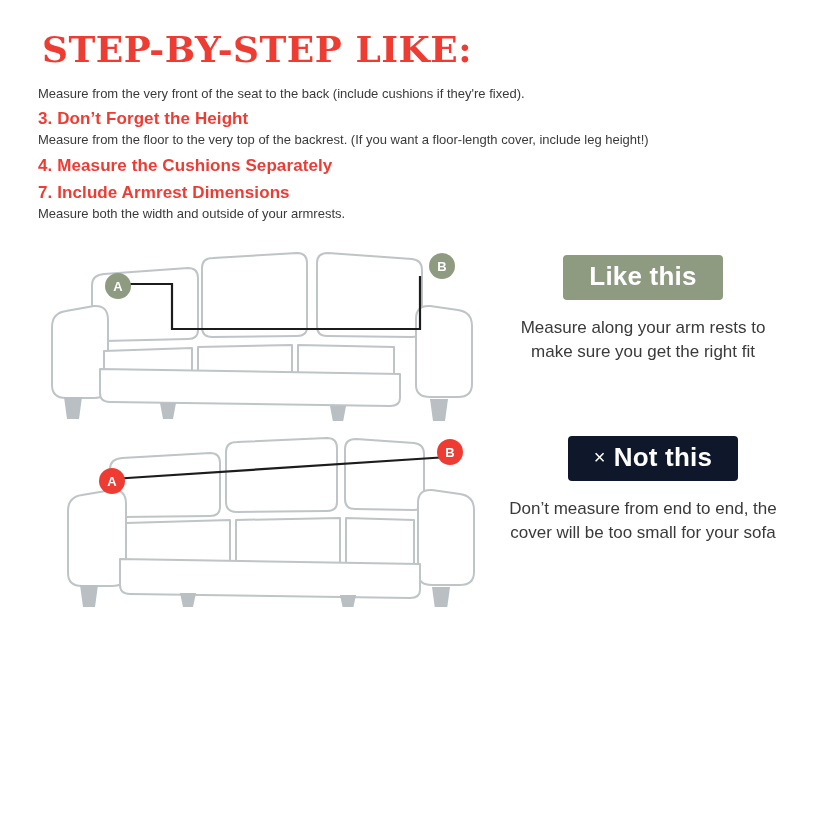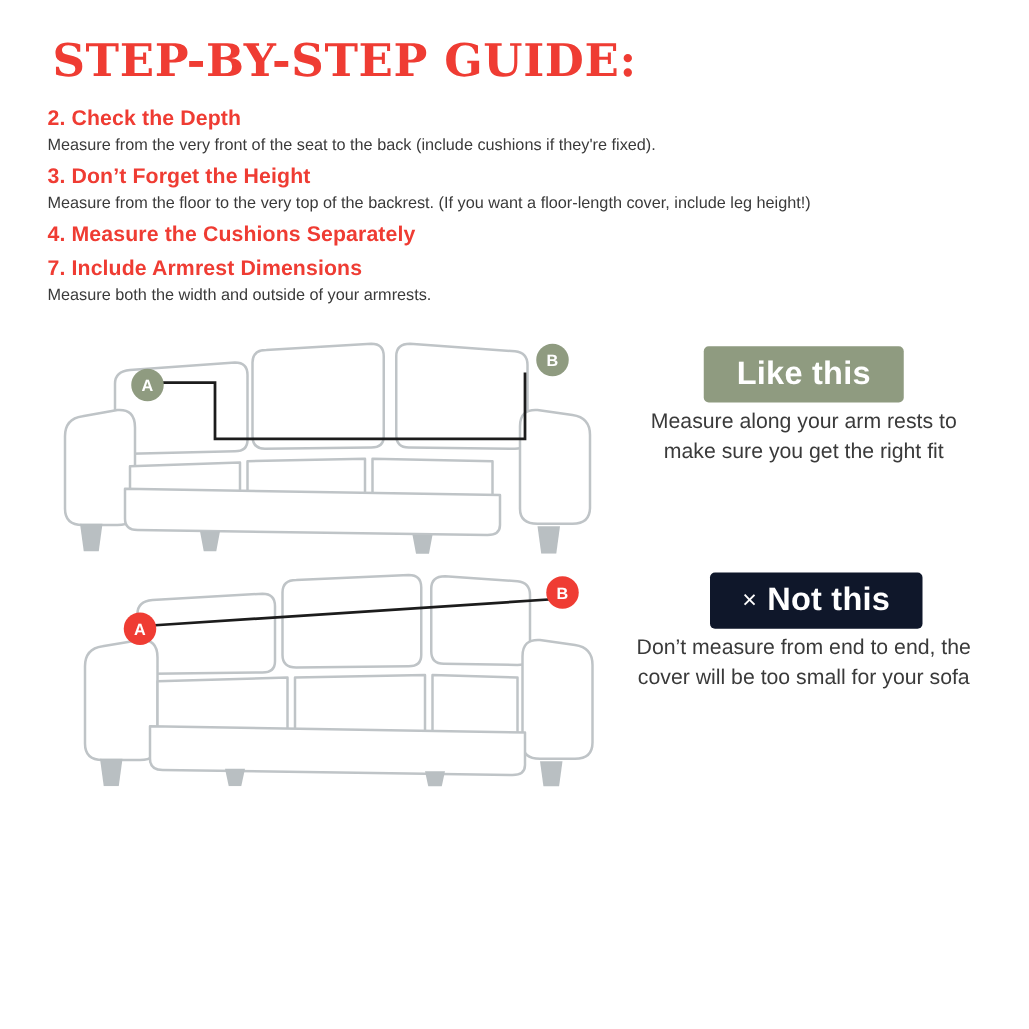--- a/index.html
+++ b/index.html
@@ -107,43 +107,42 @@
   .badge-not .x-mark {
     font-size: 20px;
     font-weight: normal;
     margin-right: 8px;
     vertical-align: 2px;
   }
   .callout-text {
     color: #3a3a3a;
     font-size: 17px;
     line-height: 1.45;
-    margin-top: 3px;
+    margin-top: 16px;
     padding: 0 10px;
   }
 
   .marker-letter {
     font-size: 13px;
     font-weight: bold;
     fill: #ffffff;
     font-family: "Liberation Sans", sans-serif;
   }
 </style>
 </head>
 <body>
 
 <div class="page">
 
   <div class="title-block">
-    <div class="title-line title-line-1">STEP-BY-STEP GUIDE:</div>
+    <div class="title-line title-line-1">STEP-BY-STEP LIKE:</div>
   </div>
 
   <div class="steps">
     <div class="step">
-      <p class="step-heading">2. Check the Depth</p>
       <p class="step-text">Measure from the very front of the seat to the back (include cushions if they're fixed).</p>
     </div>
     <div class="step">
       <p class="step-heading">3.  Don’t Forget the Height</p>
       <p class="step-text">Measure from the floor to the very top of the backrest. (If you want a floor-length cover, include leg height!)</p>
     </div>
     <div class="step">
       <p class="step-heading">4. Measure the Cushions Separately</p>
     </div>
     <div class="step">

